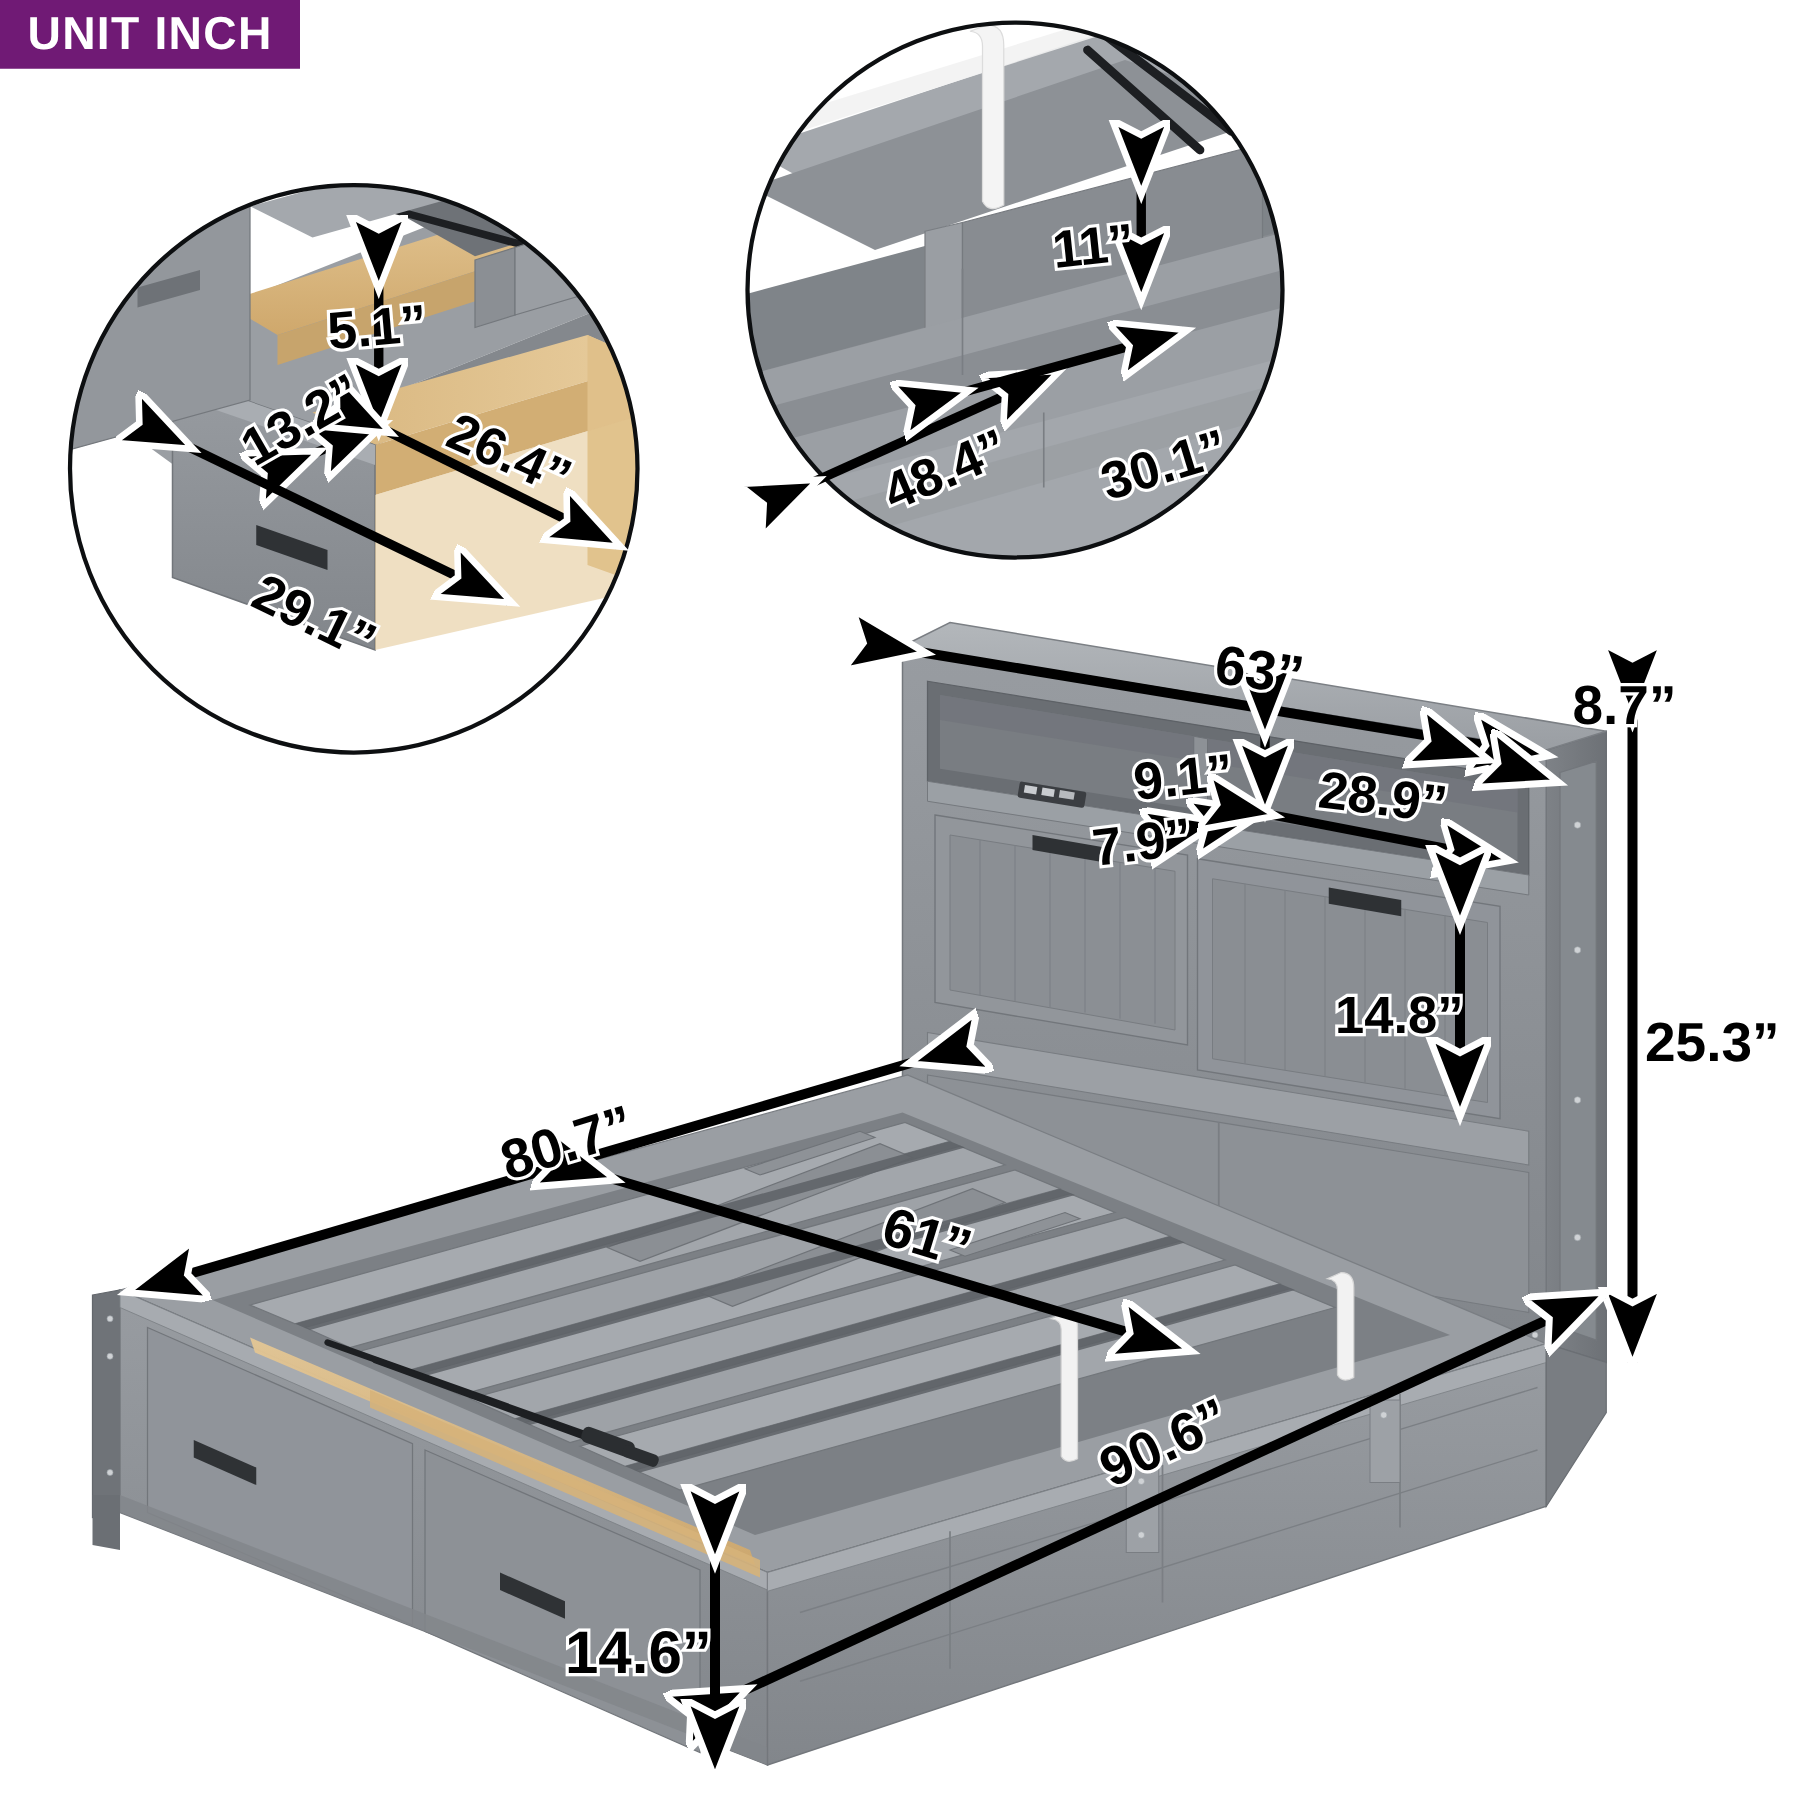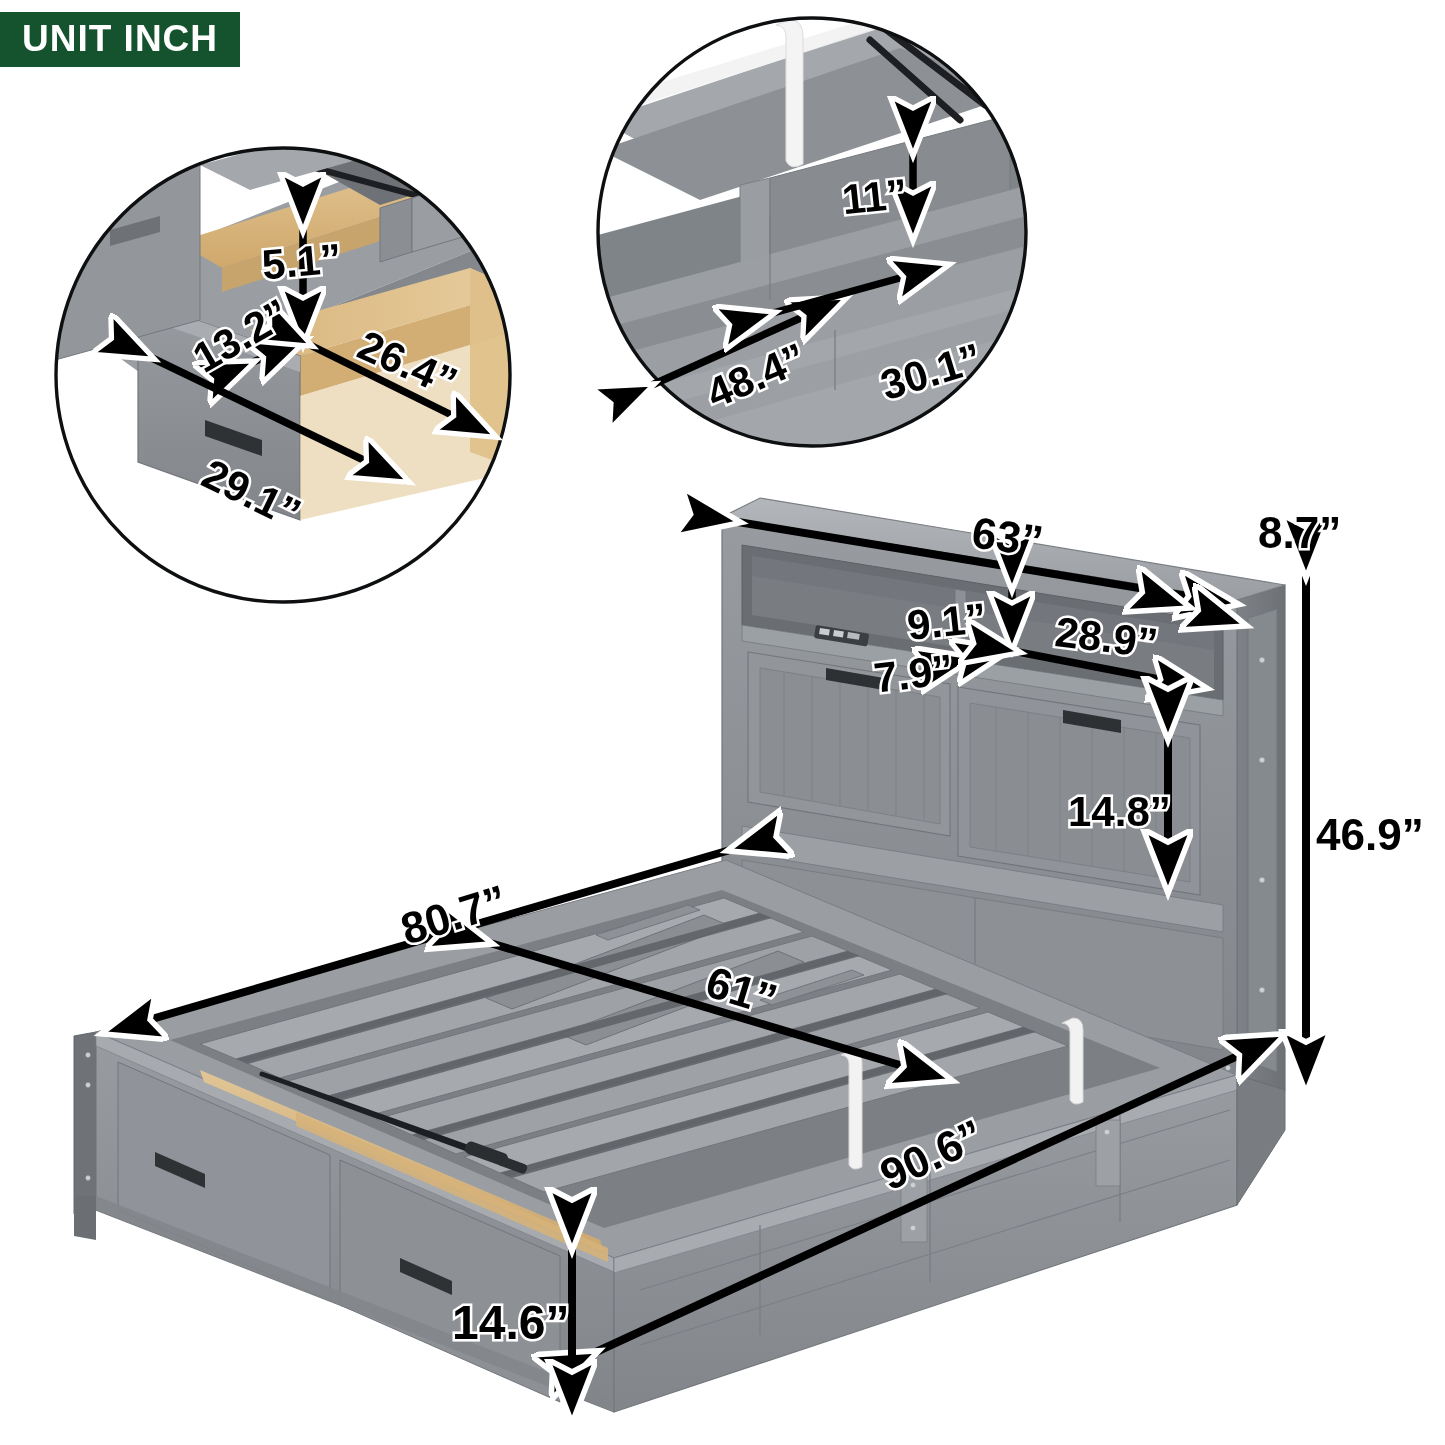--- a/index.html
+++ b/index.html
@@ -2,21 +2,21 @@
 <html><head>
 <meta charset="utf-8">
 <style>
   html,body{margin:0;padding:0;background:#ffffff;}
   body{width:1445px;height:1445px;position:relative;overflow:hidden;
        font-family:"Liberation Sans","DejaVu Sans",sans-serif;}
   #stage{position:absolute;left:0;top:0;width:1445px;height:1445px;}
   svg#scene{position:absolute;left:0;top:0;width:1445px;height:1445px;}
 
   
-  #unit-badge{position:absolute;left:0px;top:12px;background:#14532d;
+  #unit-badge{position:absolute;left:0px;top:0px;background:#701a75;
     padding:8px 22px 10px 22px;}
   #unit-badge span{color:#ffffff;font-size:37px;font-weight:bold;
     letter-spacing:1px;line-height:1;font-family:"Liberation Sans",sans-serif;}
 
   
   .dim{position:absolute;color:#000000;font-weight:bold;white-space:nowrap;
        font-family:"Liberation Sans","DejaVu Sans",sans-serif;
        -webkit-text-stroke:5px #ffffff;paint-order:stroke fill;}
 </style>
 </head>
@@ -360,31 +360,31 @@
 <div class="dim" style="left:200px;top:470px;font-size:42px;transform:rotate(26deg);">29.1”</div>
 
 <div class="dim" style="left:842px;top:173px;font-size:42px;transform:rotate(-6deg);">11”</div>
 
 <div class="dim" style="left:705px;top:352px;font-size:42px;transform:rotate(-23deg);">48.4”</div>
 
 <div class="dim" style="left:880px;top:348px;font-size:42px;transform:rotate(-17deg);">30.1”</div>
 
 <div class="dim" style="left:972px;top:512px;font-size:44px;transform:rotate(8deg);">63”</div>
 
-<div class="dim" style="left:1258px;top:508px;font-size:44px;">8.7”</div>
+<div class="dim" style="left:1258px;top:540px;font-size:44px;">8.7”</div>
 
 <div class="dim" style="left:907px;top:598px;font-size:42px;transform:rotate(-6deg);">9.1”</div>
 
 <div class="dim" style="left:1055px;top:614px;font-size:42px;transform:rotate(7deg);">28.9”</div>
 
 <div class="dim" style="left:874px;top:650px;font-size:42px;transform:rotate(-7deg);">7.9”</div>
 
 <div class="dim" style="left:1068px;top:788px;font-size:42px;">14.8”</div>
 
-<div class="dim" style="left:1316px;top:810px;font-size:44px;">46.9”</div>
+<div class="dim" style="left:1316px;top:810px;font-size:44px;">25.3”</div>
 
 <div class="dim" style="left:400px;top:890px;font-size:44px;transform:rotate(-17deg);">80.7”</div>
 
 <div class="dim" style="left:706px;top:966px;font-size:44px;transform:rotate(17deg);">61”</div>
 
 <div class="dim" style="left:878px;top:1130px;font-size:44px;transform:rotate(-25deg);">90.6”</div>
 
 <div class="dim" style="left:452px;top:1295px;font-size:48px;">14.6”</div>
 
 </div>

